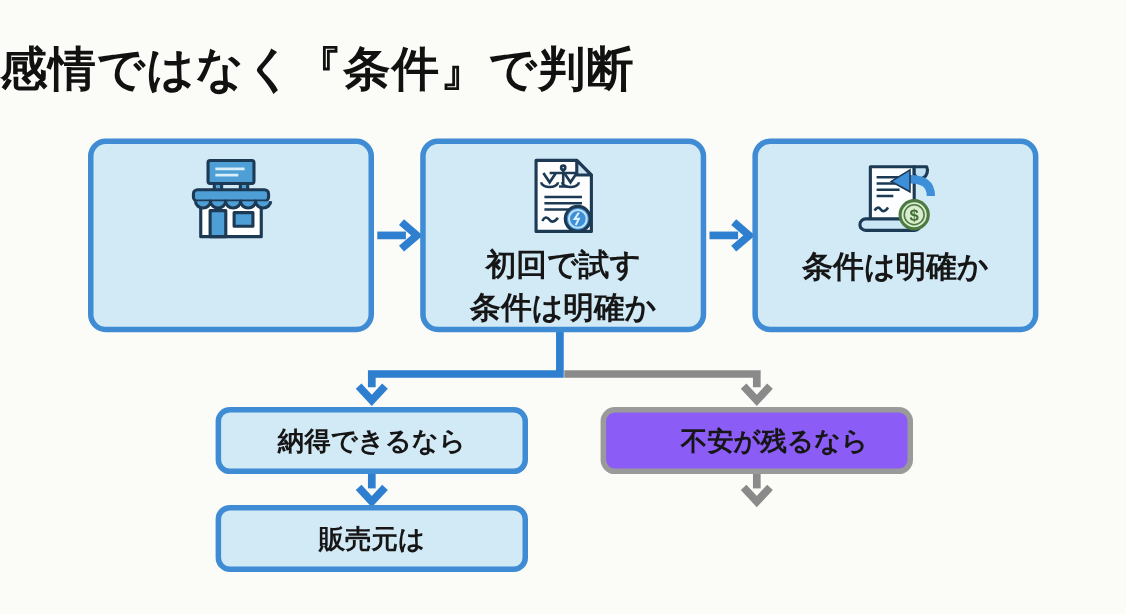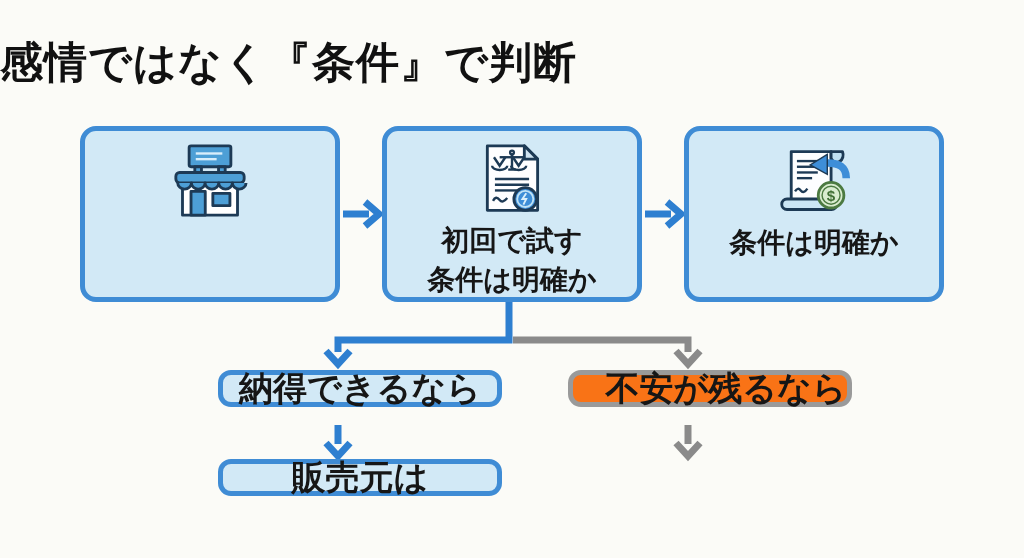--- a/index.html
+++ b/index.html
@@ -26,26 +26,26 @@
     top:126px;width:260px;height:176px;
     background:#d2e9f6;border:5px solid #3f8cd5;
     padding-top:12px;
   }
   .box.top .icon{height:76px;display:flex;align-items:center;justify-content:center;}
   .box-label{
     text-align:center;font-size:28px;font-weight:800;color:#161616;line-height:39px;
     margin-top:4px;white-space:nowrap;
   }
   .box.small{
-    width:284px;height:37px;border-radius:13px;
+    width:284px;height:61px;border-radius:13px;
     display:flex;align-items:center;justify-content:center;
-    font-size:34px;font-weight:800;color:#161616;white-space:nowrap;margin-left:22px;
+    font-size:24px;font-weight:800;color:#161616;white-space:nowrap;
   }
   .box.small.blue{background:#d2e9f6;border:5px solid #3f8cd5;}
-  .box.small.gray{background:#f97316;border:5px solid #9a9a9a;padding-left:32px;}
+  .box.small.gray{background:#8b5cf6;border:5px solid #9a9a9a;padding-left:32px;}
   #box-seller{left:80px;}
   #box-law{left:382px;}
   #box-refund{left:684px;}
   #box-satisfied{left:196px;top:370px;}
   #box-try{left:196px;top:459px;}
   #box-anxious{left:546px;top:370px;}
   #box-pass{left:546px;top:459px;}
 </style>
 </head>
 <body>

